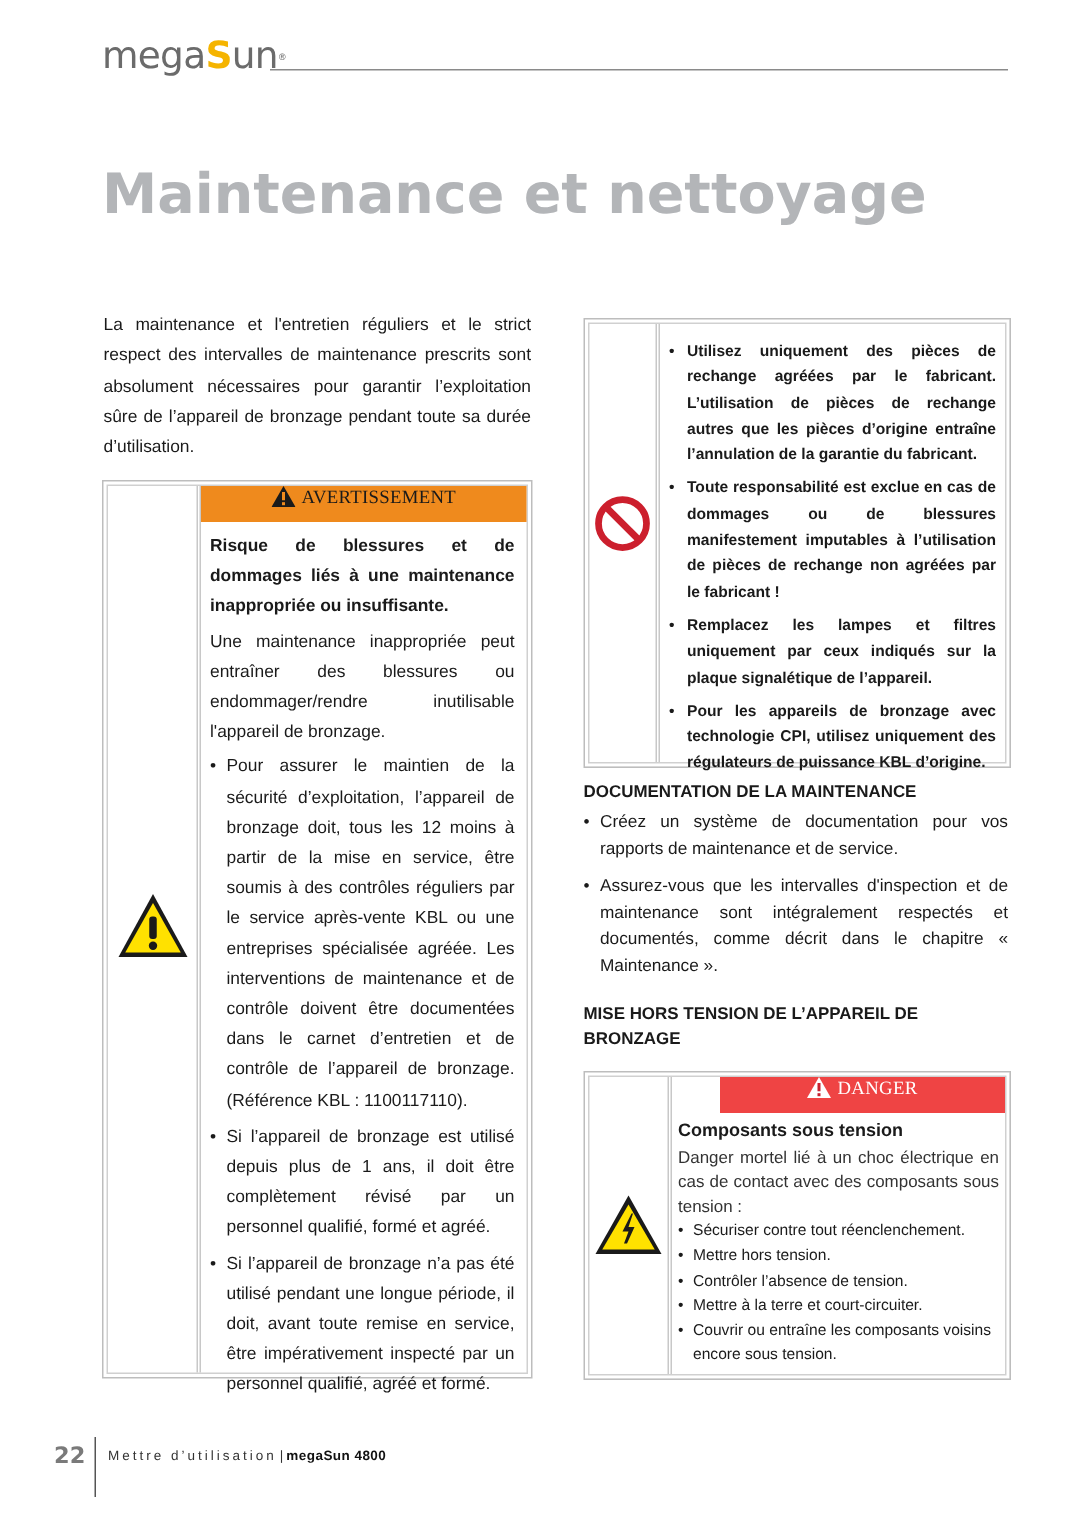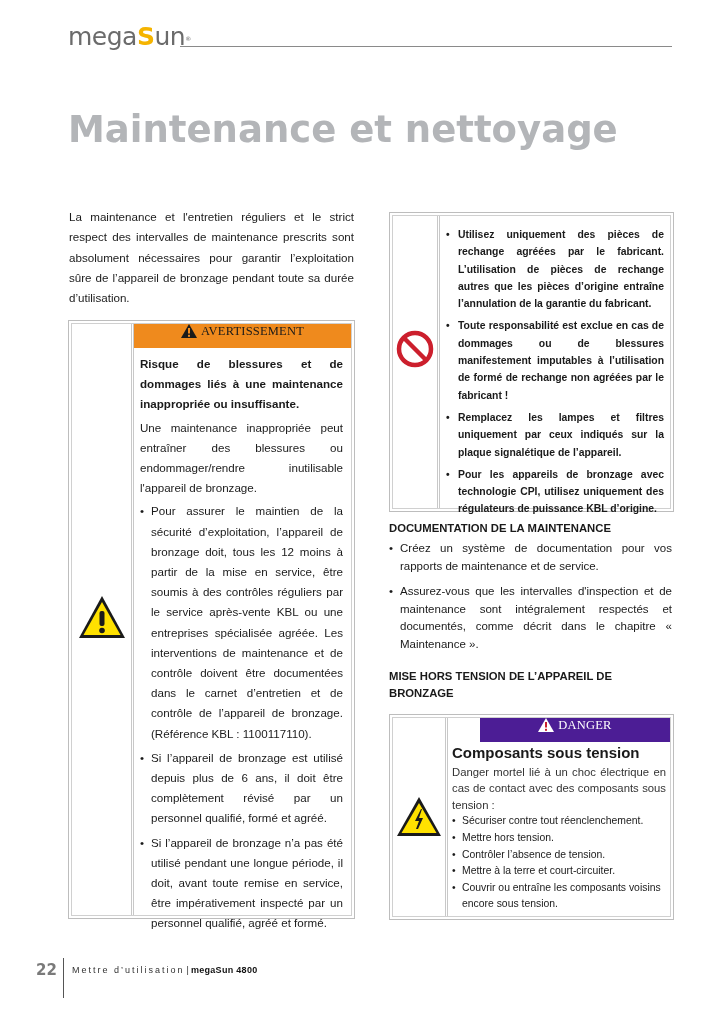--- a/index.html
+++ b/index.html
@@ -26,21 +26,21 @@
   .box .icon-col .icon-wrap { position: absolute; left: 0; right: 0; display: flex; justify-content: center; }
   .box .content { position: absolute; top: 3px; bottom: 3px; right: 3px; border-left: 1px solid #c8c8c8; }
 
   
   #warn-box { left: 68px; top: 320px; width: 285px; height: 597px; }
   #warn-box .icon-col { width: 59px; }
   #warn-box .content { left: 64px; }
   .signal-bar { height: 24px; display: flex; align-items: flex-start; justify-content: center;
                 color: #ffffff; font-size: 12.5px; letter-spacing: 0.2px; font-family: Liberation Serif, serif; }
   .signal-bar.orange { background: #ef8a1d; color: #1a1a1a; }
-  .signal-bar.red { background: #4c1d95; margin-left: 32px; }
+  .signal-bar.red { background: #ef4444; margin-left: 32px; }
   .signal-bar .tri { margin-right: 4px; display: inline-block; }
   .warn-body { padding: 6px 8px 0 6px; font-size: 11.6px; line-height: 20.2px; text-align: justify; }
   .warn-body .bold-title { font-weight: bold; margin: 0 0 3px; }
   .warn-body p { margin: 0 0 3px; }
   ul.bul { list-style: none; margin: 0; padding: 0; }
   ul.bul li { position: relative; padding-left: 11px; margin-bottom: 4px; }
   ul.bul li::before { content: "•"; position: absolute; left: 0; top: 0; }
 
   
   #prohib-box { left: 389px; top: 212px; width: 283px; height: 298px; font-weight: bold; }
@@ -54,21 +54,21 @@
                line-height: 17px; width: 283px; }
   .section-list { position: absolute; left: 389px; width: 283px; font-size: 11.5px; line-height: 17.5px;
                   text-align: justify; }
   .section-list ul.bul li { margin-bottom: 8px; }
 
   
   #danger-box { left: 389px; top: 714px; width: 283px; height: 204px; }
   #danger-box .icon-col { width: 52px; }
   #danger-box .content { left: 57px; }
   .danger-body { padding: 3px 4px 0 4px; font-size: 10.4px; line-height: 16.6px; }
-  .danger-body .bold-title { font-weight: bold; font-size: 15px; margin: 0 0 2px; }
+  .danger-body .bold-title { font-weight: bold; font-size: 12px; margin: 0 0 2px; }
   .danger-body p { margin: 0; text-align: justify; font-size: 11.3px; line-height: 16.6px; color: #333; }
   .danger-body ul.bul li { margin-bottom: 0; padding-left: 10px; }
 
   
   .page-num { position: absolute; left: 36px; top: 961px; font-family: "DejaVu Sans", sans-serif;
               font-weight: bold; font-size: 15px; color: #7a7a7a; }
   .footer-rule { position: absolute; left: 63px; top: 958px; width: 1px; height: 40px; background: #555; }
   .footer-text { position: absolute; left: 72px; top: 965px; font-size: 9px; letter-spacing: 2px; color: #333; }
   .footer-text .pipe { letter-spacing: 0; margin: 0 2px; }
   .footer-text .model { font-weight: bold; letter-spacing: 0.3px; color: #111; }
@@ -103,41 +103,41 @@
         <rect x="7" y="4" width="2" height="5.5" fill="#ef8a1d"></rect>
         <rect x="7" y="10.8" width="2" height="2" fill="#ef8a1d"></rect>
       </svg>
       <span>AVERTISSEMENT</span>
     </div>
     <div class="warn-body">
       <p class="bold-title">Risque de blessures et de dommages liés à une maintenance inappropriée ou insuffisante.</p>
       <p>Une maintenance inappropriée peut entraîner des blessures ou endommager/rendre inutilisable l'appareil de bronzage.</p>
       <ul class="bul">
         <li>Pour assurer le maintien de la sécurité d’exploitation, l’appareil de bronzage doit, tous les 12 moins à partir de la mise en service, être soumis à des contrôles réguliers par le service après-vente KBL ou une entreprises spécialisée agréée. Les interventions de maintenance et de contrôle doivent être documentées dans le carnet d’entretien et de contrôle de l’appareil de bronzage. (Référence KBL : 1100117110).</li>
-        <li>Si l’appareil de bronzage est utilisé depuis plus de 6 ans, il doit être complètement révisé par un personnel qualifié, formé et agréé.</li>
+        <li>Si l’appareil de bronzage est utilisé depuis plus de 1 ans, il doit être complètement révisé par un personnel qualifié, formé et agréé.</li>
         <li>Si l’appareil de bronzage n’a pas été utilisé pendant une longue période, il doit, avant toute remise en service, être impérativement inspecté par un personnel qualifié, agréé et formé.</li>
       </ul>
     </div>
   </div>
 </div>
 
 <div class="box" id="prohib-box">
   <div class="icon-col">
     <div class="icon-wrap" style="top:114px;">
       <svg width="38" height="38" viewBox="0 0 38 38">
         <circle cx="19" cy="19" r="16" fill="#ffffff" stroke="#cc1f2d" stroke-width="4.5"></circle>
         <line x1="8" y1="8" x2="30" y2="30" stroke="#cc1f2d" stroke-width="4.5"></line>
       </svg>
     </div>
   </div>
   <div class="content">
     <div class="prohib-body">
       <ul class="bul">
         <li>Utilisez uniquement des pièces de rechange agréées par le fabricant. L’utilisation de pièces de rechange autres que les pièces d’origine entraîne l’annulation de la garantie du fabricant.</li>
-        <li>Toute responsabilité est exclue en cas de dommages ou de blessures manifestement imputables à l’utilisation de formé de rechange non agréées par le fabricant !</li>
+        <li>Toute responsabilité est exclue en cas de dommages ou de blessures manifestement imputables à l’utilisation de pièces de rechange non agréées par le fabricant !</li>
         <li>Remplacez les lampes et filtres uniquement par ceux indiqués sur la plaque signalétique de l’appareil.</li>
         <li>Pour les appareils de bronzage avec technologie CPI, utilisez uniquement des régulateurs de puissance KBL d’origine.</li>
       </ul>
     </div>
   </div>
 </div>
 
 <h2 class="section-h" style="top:520px;">DOCUMENTATION DE LA MAINTENANCE</h2>
 <div class="section-list" style="top:540px;">
   <ul class="bul">

